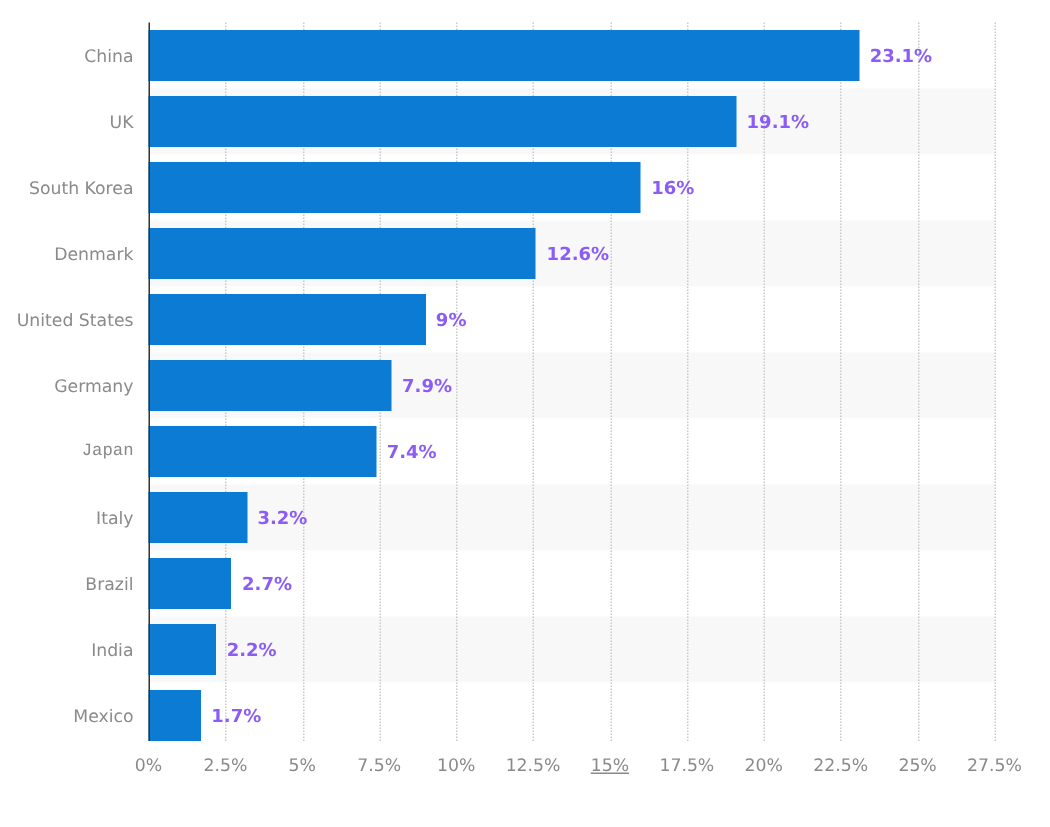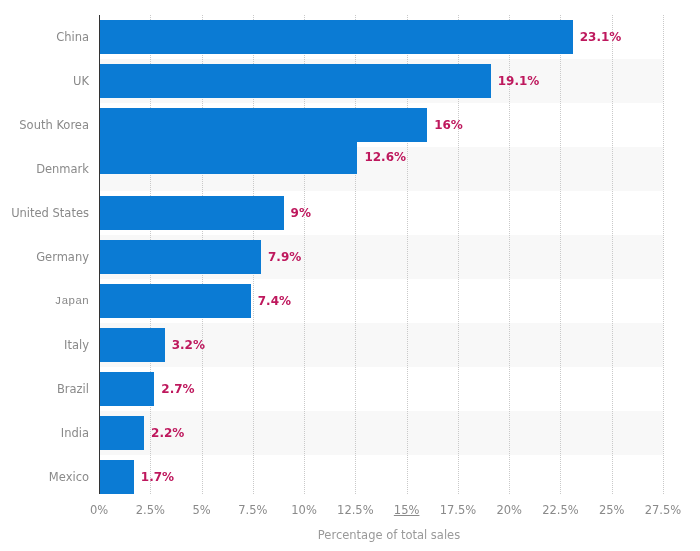--- a/index.html
+++ b/index.html
@@ -74,21 +74,21 @@
     height: 34px;
     background: #0b7bd4;
   }
   .bar-value {
     position: absolute;
     top: 5px;
     height: 34px;
     line-height: 34px;
     font-size: 12px;
     font-weight: bold;
-    color: #be185d;
+    color: #8b5cf6;
     white-space: nowrap;
   }
 
   
   .cat-label {
     position: absolute;
     left: 0;
     width: 89px;
     text-align: right;
     font-size: 11.5px;
@@ -161,21 +161,21 @@
           <div class="bar-value" style="left: 480.76px;">23.1%</div>
         </div>
         <div class="bar-row" style="top: 44px; width: 564px;">
           <div class="bar" style="width: 391.724px; background: rgb(11, 123, 212);"></div>
           <div class="bar-value" style="left: 398.724px;">19.1%</div>
         </div>
         <div class="bar-row" style="top: 88px; width: 564px;">
           <div class="bar" style="width: 328.145px; background: rgb(11, 123, 212);"></div>
           <div class="bar-value" style="left: 335.145px;">16%</div>
         </div>
-        <div class="bar-row" style="top: 120px; width: 564px;">
+        <div class="bar-row" style="top: 132px; width: 564px;">
           <div class="bar" style="width: 258.415px; background: rgb(11, 123, 212);"></div>
           <div class="bar-value" style="left: 265.415px;">12.6%</div>
         </div>
         <div class="bar-row" style="top: 176px; width: 564px;">
           <div class="bar" style="width: 184.582px; background: rgb(11, 123, 212);"></div>
           <div class="bar-value" style="left: 191.582px;">9%</div>
         </div>
         <div class="bar-row" style="top: 220px; width: 564px;">
           <div class="bar" style="width: 162.022px; background: rgb(11, 123, 212);"></div>
           <div class="bar-value" style="left: 169.022px;">7.9%</div>
@@ -227,17 +227,14 @@
       <div class="xtick" style="left: 304.091px; text-align: center;">10%</div>
       <div class="xtick" style="left: 355.364px;">12.5%</div>
       <div class="xtick" style="left: 406.636px; text-decoration: underline;">15%</div>
       <div class="xtick" style="left: 457.909px;">17.5%</div>
       <div class="xtick" style="left: 509.182px;">20%</div>
       <div class="xtick" style="left: 560.455px;">22.5%</div>
       <div class="xtick" style="left: 611.727px;">25%</div>
       <div class="xtick" style="left: 663px;">27.5%</div>
     </div>
 
-  <div class="axis-title">
-    <span class="axis-title-inner">Percentage of total sales</span>
-  </div>
 
 </div>
 
 </body></html>

